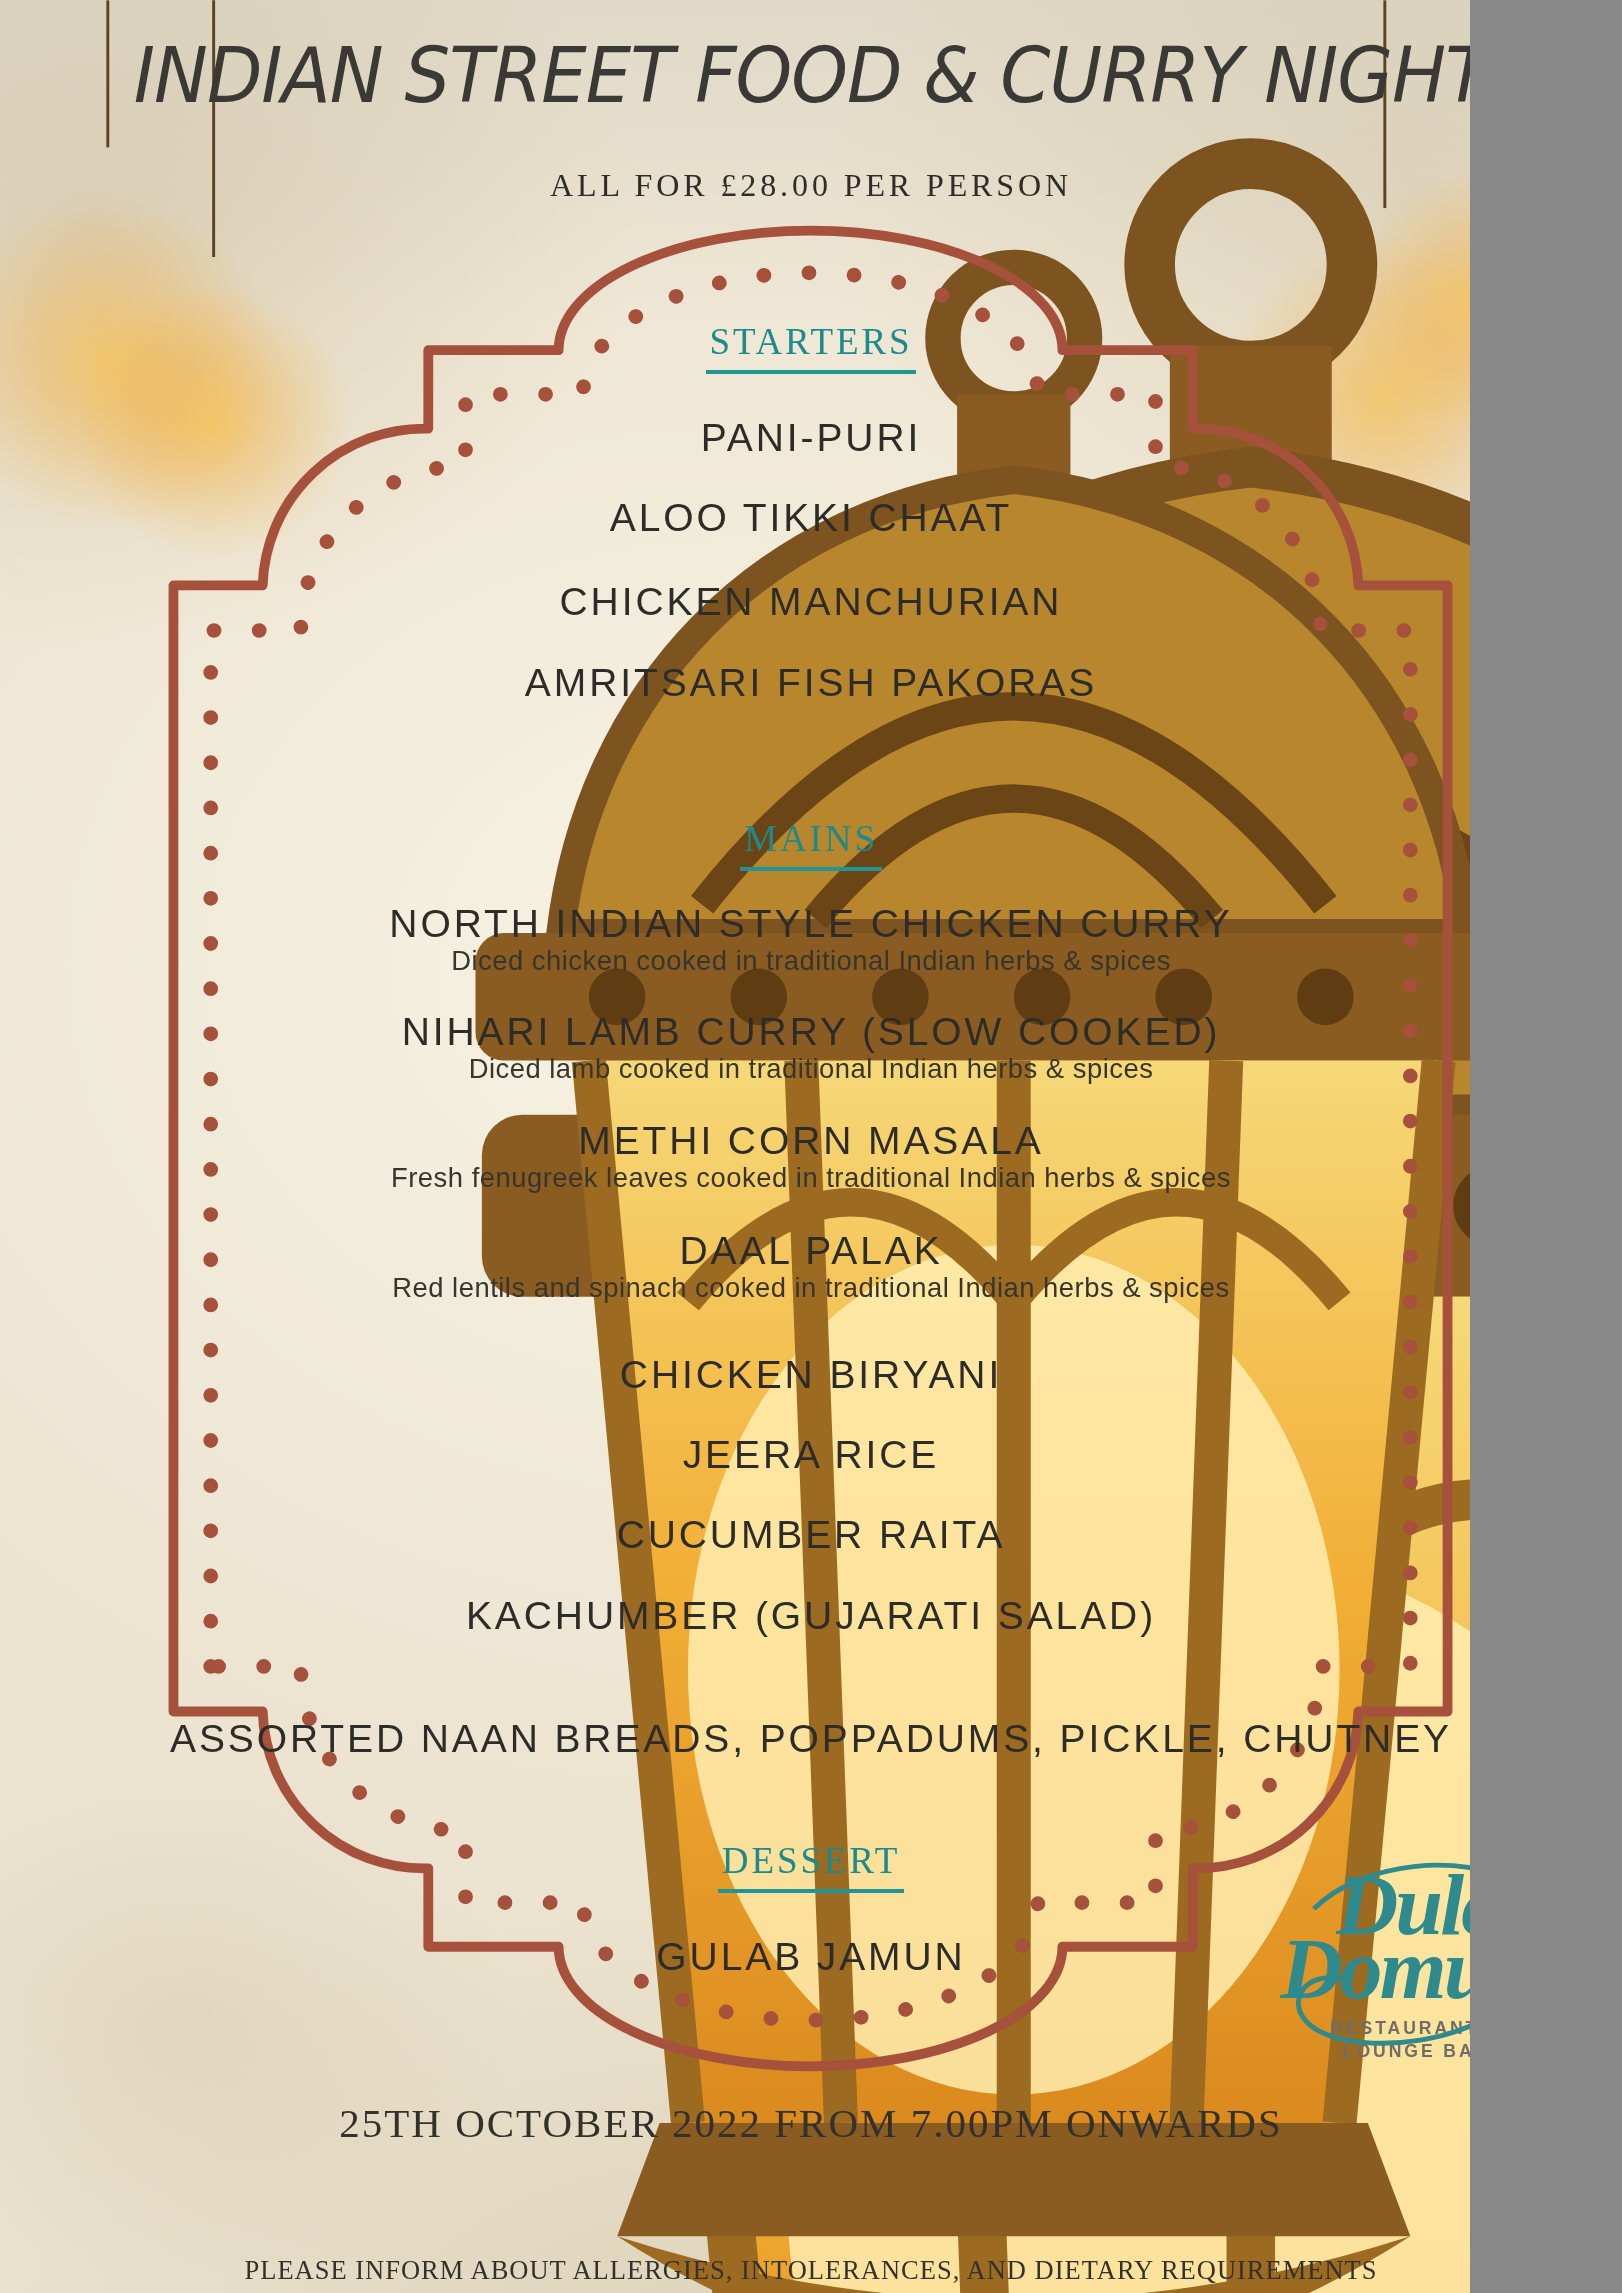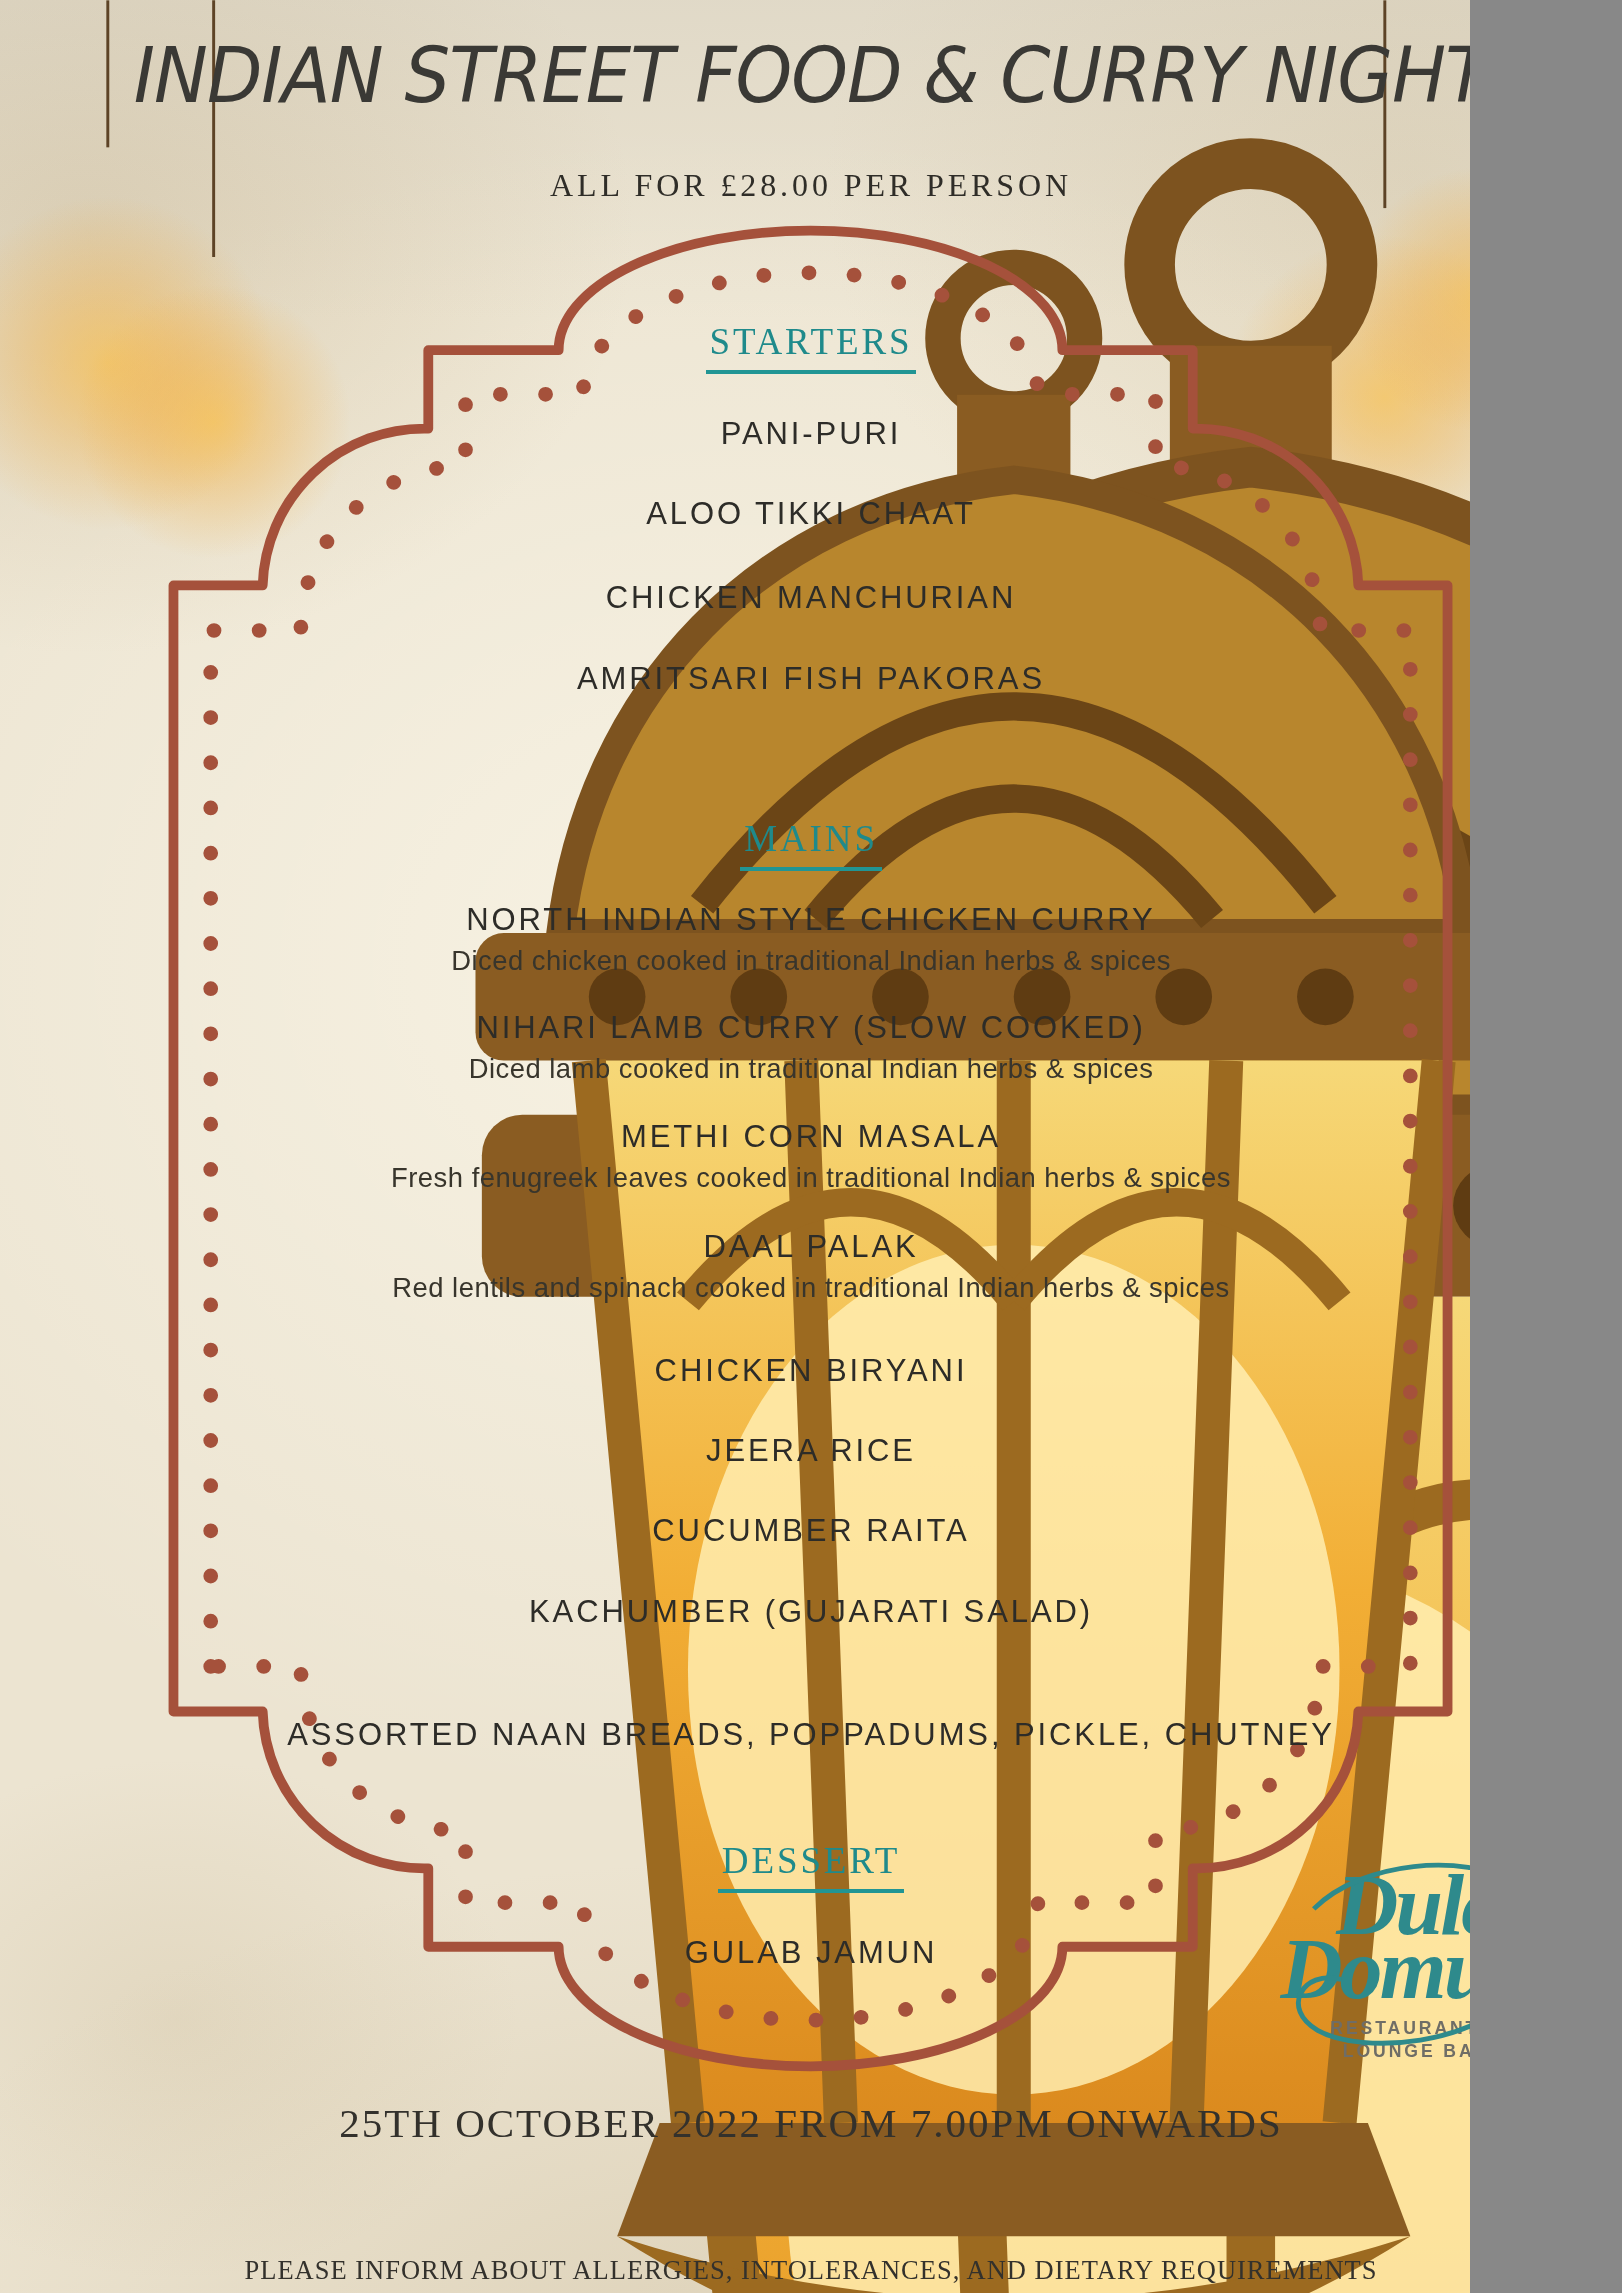--- a/index.html
+++ b/index.html
@@ -22,21 +22,21 @@
     font-size:72px;font-weight:500;color:#3a3935;letter-spacing:-1px;
     transform:scaleY(1.06);
   }
   .subtitle{
     top:167px;font-family:"Liberation Serif", serif;
     font-size:32px;color:#2f2d28;letter-spacing:3.9px;font-weight:500;
   }
   .sechead{font-family:"Liberation Serif", serif;font-size:37px;color:#1f8a8b;
     letter-spacing:2.9px;font-weight:500;}
   .sechead span{display:inline-block;border-bottom:4.9px solid #219594;padding:0 3.9px 6.9px 3.9px;text-align:center;}
-  .item{font-size:31px;font-weight:500;color:#2d2c28;letter-spacing:2.9px;}
+  .item{font-size:39px;font-weight:500;color:#2d2c28;letter-spacing:2.9px;}
   .desc{font-size:27.4px;font-weight:400;color:#38352c;letter-spacing:0.5px;}
   .date{top:2099px;font-family:"Liberation Serif", serif;font-size:41px;
     color:#33312c;letter-spacing:2px;font-weight:500;}
   .allergy{top:2235px;font-family:"Liberation Serif", serif;font-size:26.5px;
     color:#33312c;letter-spacing:1px;font-weight:500;margin-top:20px;}
   .logo{left:1255px;top:1874px;width:323px;text-align:center;}
   .logo .l1,.logo .l2{
     font-family:"Liberation Serif", serif;font-style:italic;font-weight:700;
     font-size:86px;color:#2e8a8c;line-height:0.74;letter-spacing:-2.9px;}
   .logo .l1{margin-left:35px;}

